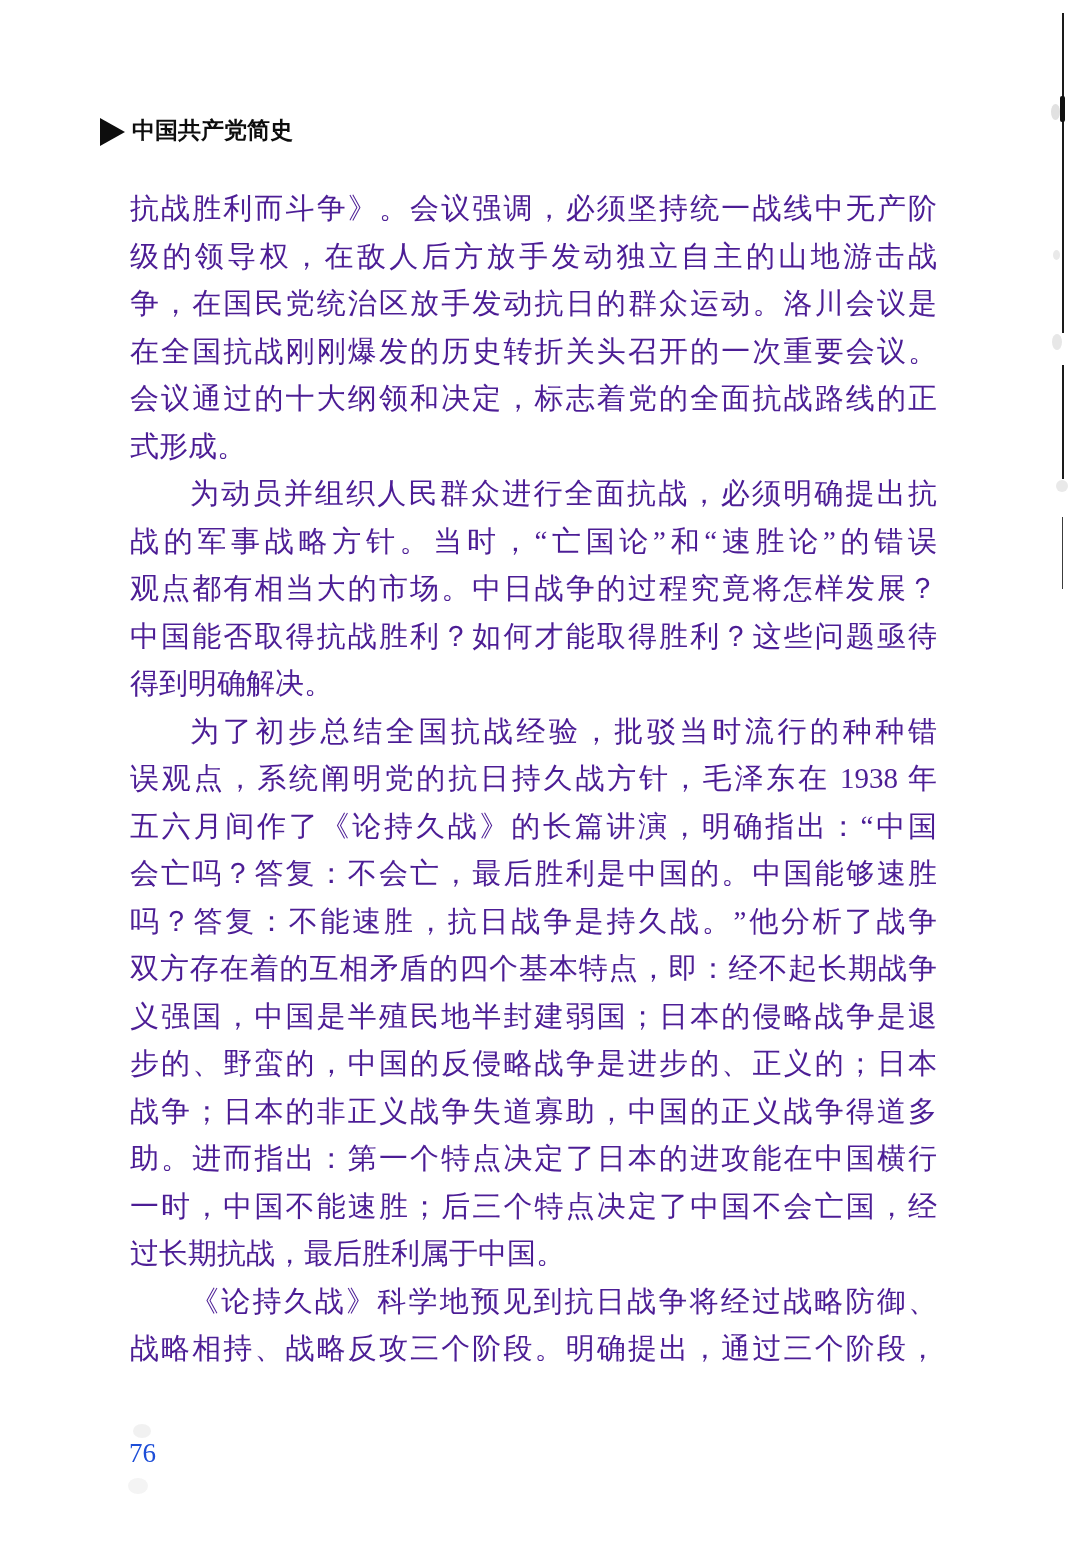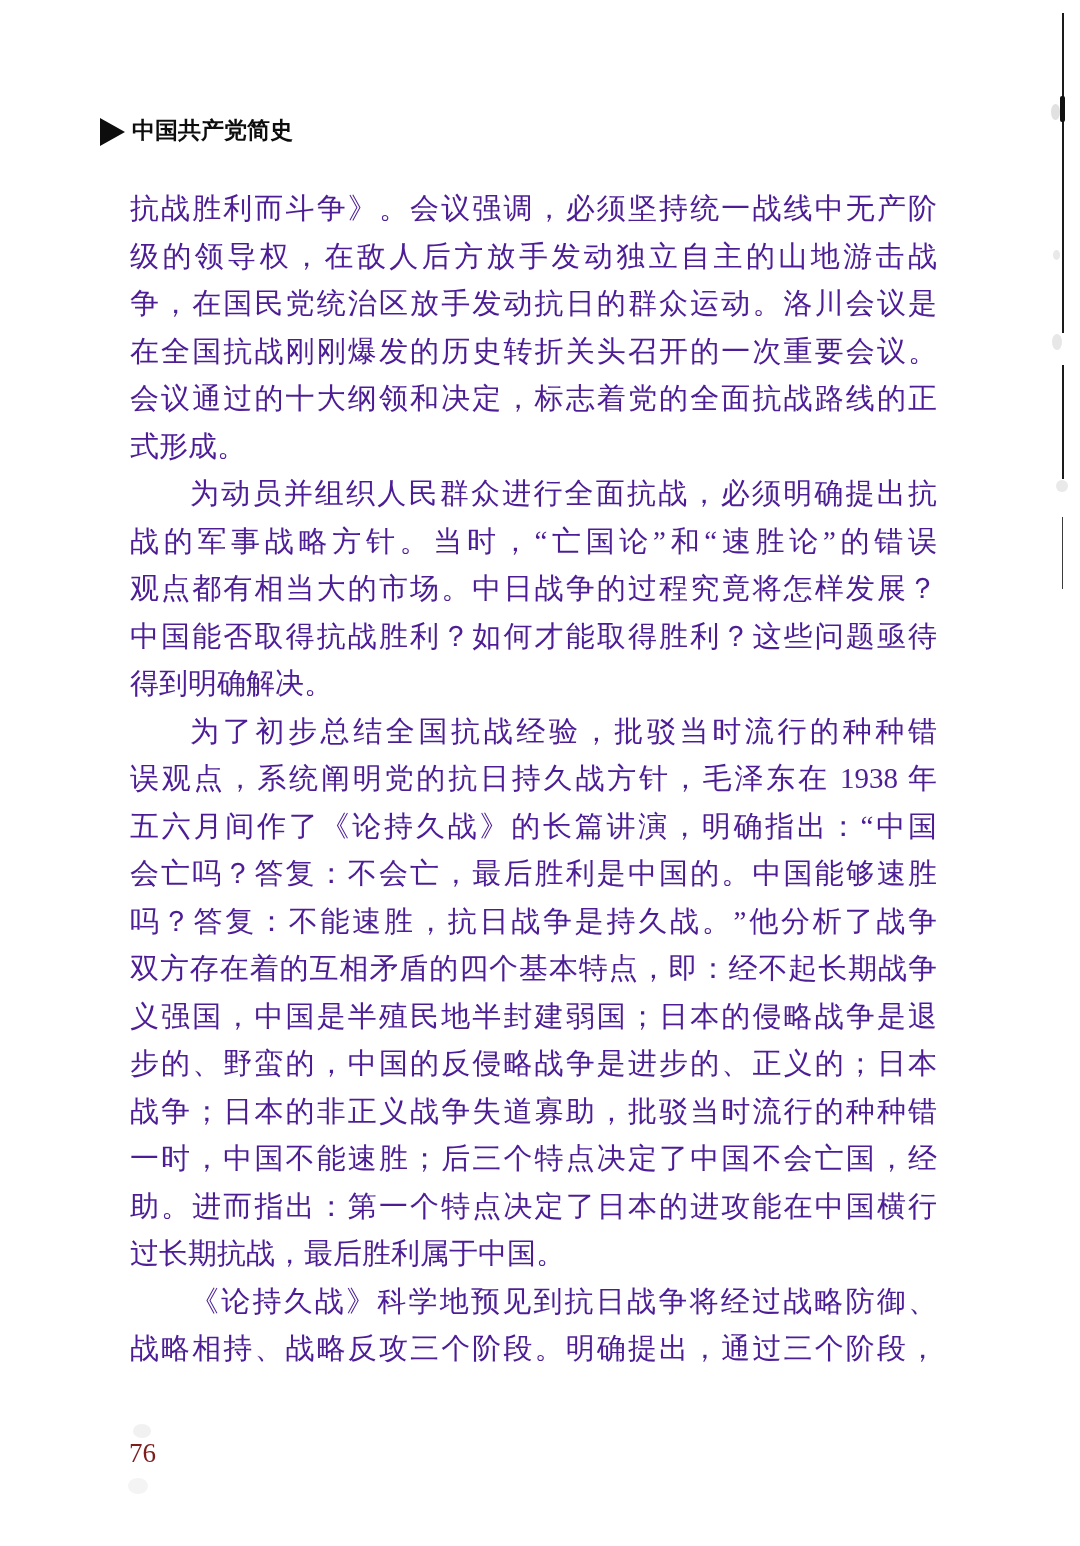--- a/index.html
+++ b/index.html
@@ -52,21 +52,21 @@
     text-align-last: justify;
     overflow: hidden;
   }
   .line.indent { padding-left: 60px; }
   .line.last { text-align-last: left; white-space: normal; }
   
   .pagenum {
     position: absolute;
     left: 129px; top: 1438px;
     font-size: 27px;
-    color: #7f1d1d;
+    color: #1d4ed8;
     font-family: "Liberation Serif", "DejaVu Serif", serif;
   }
   
   .scan-line {
     position: absolute;
     background: #1a1a1a;
     width: 2px;
     left: 1062px;
   }
   .scan-seg1 { top: 13px; height: 320px; }
@@ -115,23 +115,23 @@
       <div class="line">中国能否取得抗战胜利？如何才能取得胜利？这些问题亟待</div>
       <div class="line last">得到明确解决。</div>
       <div class="line indent">为了初步总结全国抗战经验，批驳当时流行的种种错</div>
       <div class="line">误观点，系统阐明党的抗日持久战方针，毛泽东在 1938 年</div>
       <div class="line">五六月间作了《论持久战》的长篇讲演，明确指出：“中国</div>
       <div class="line">会亡吗？答复：不会亡，最后胜利是中国的。中国能够速胜</div>
       <div class="line">吗？答复：不能速胜，抗日战争是持久战。”他分析了战争</div>
       <div class="line">双方存在着的互相矛盾的四个基本特点，即：经不起长期战争</div>
       <div class="line">义强国，中国是半殖民地半封建弱国；日本的侵略战争是退</div>
       <div class="line">步的、野蛮的，中国的反侵略战争是进步的、正义的；日本</div>
-      <div class="line">战争；日本的非正义战争失道寡助，批驳当时流行的种种错</div>
+      <div class="line">战争；日本的非正义战争失道寡助，中国的正义战争得道多</div>
+      <div class="line">助。进而指出：第一个特点决定了日本的进攻能在中国横行</div>
       <div class="line">一时，中国不能速胜；后三个特点决定了中国不会亡国，经</div>
-      <div class="line">助。进而指出：第一个特点决定了日本的进攻能在中国横行</div>
       <div class="line last">过长期抗战，最后胜利属于中国。</div>
       <div class="line indent">《论持久战》科学地预见到抗日战争将经过战略防御、</div>
       <div class="line">战略相持、战略反攻三个阶段。明确提出，通过三个阶段，</div>
     </div>
 
   <div class="pagenum">76</div>
 
   <div class="scan-line scan-seg1"></div>
   <div class="scan-line scan-seg2"></div>
   <div class="scan-line scan-seg3"></div>

